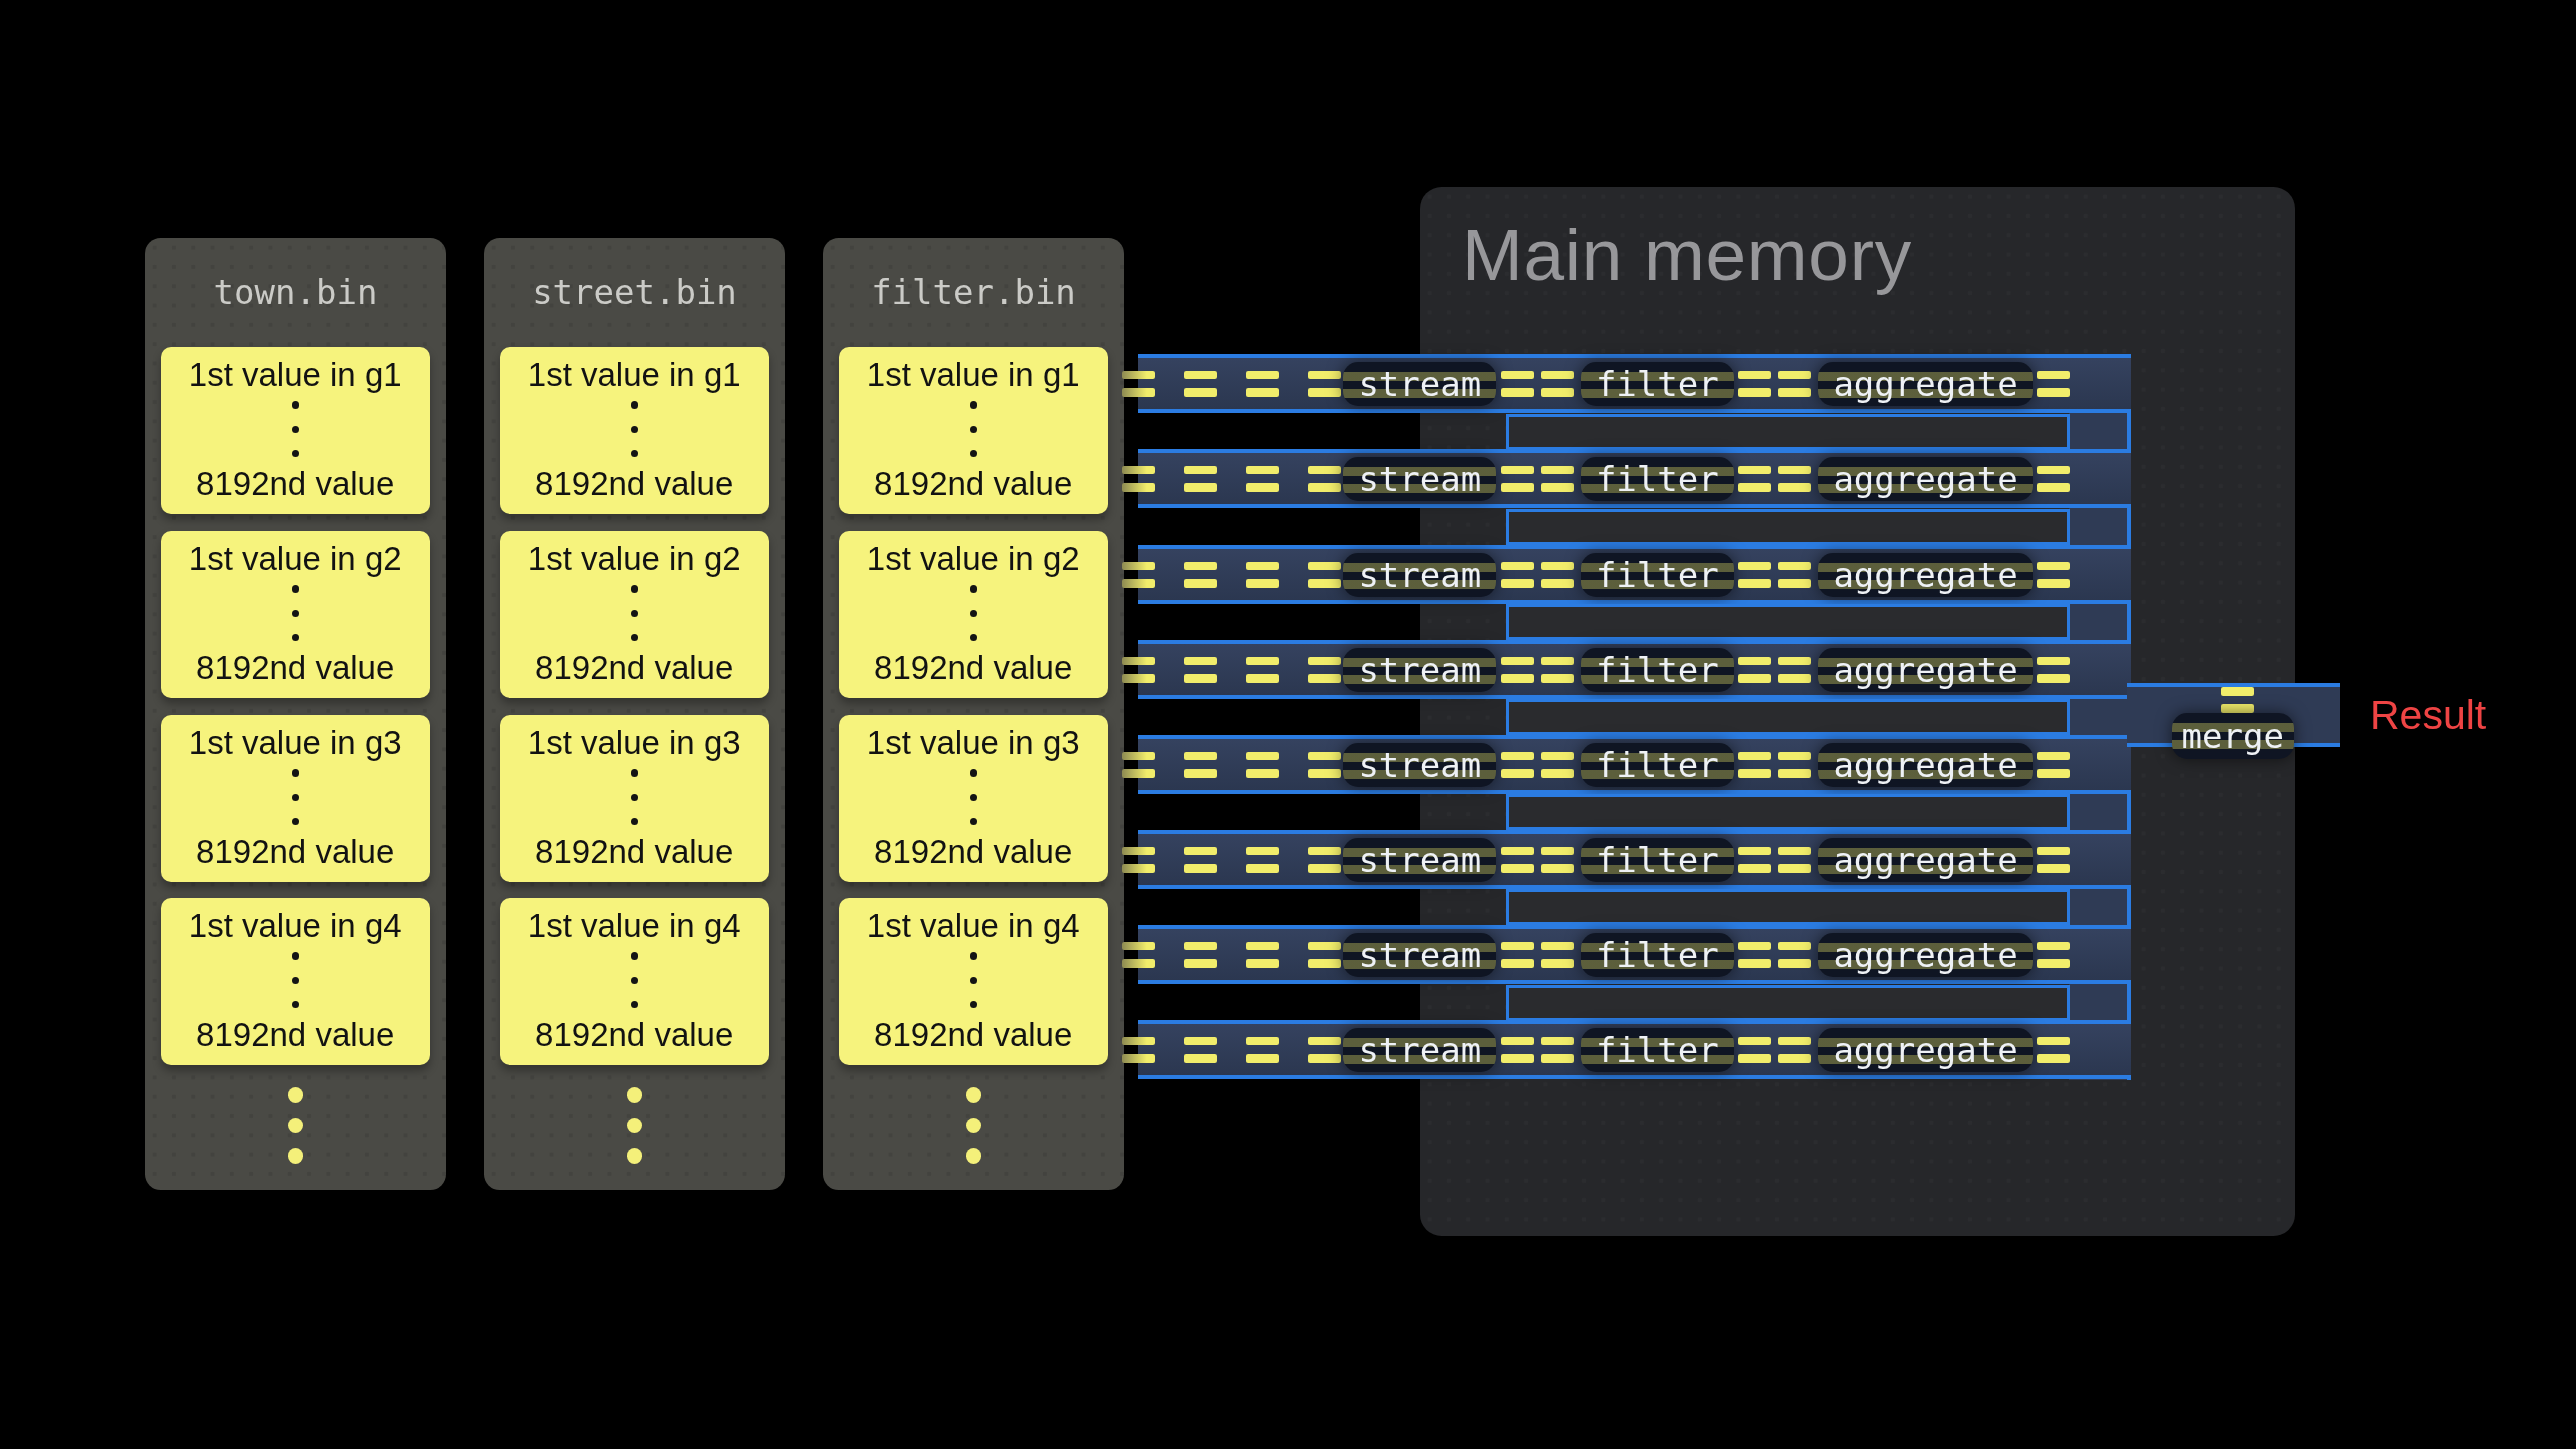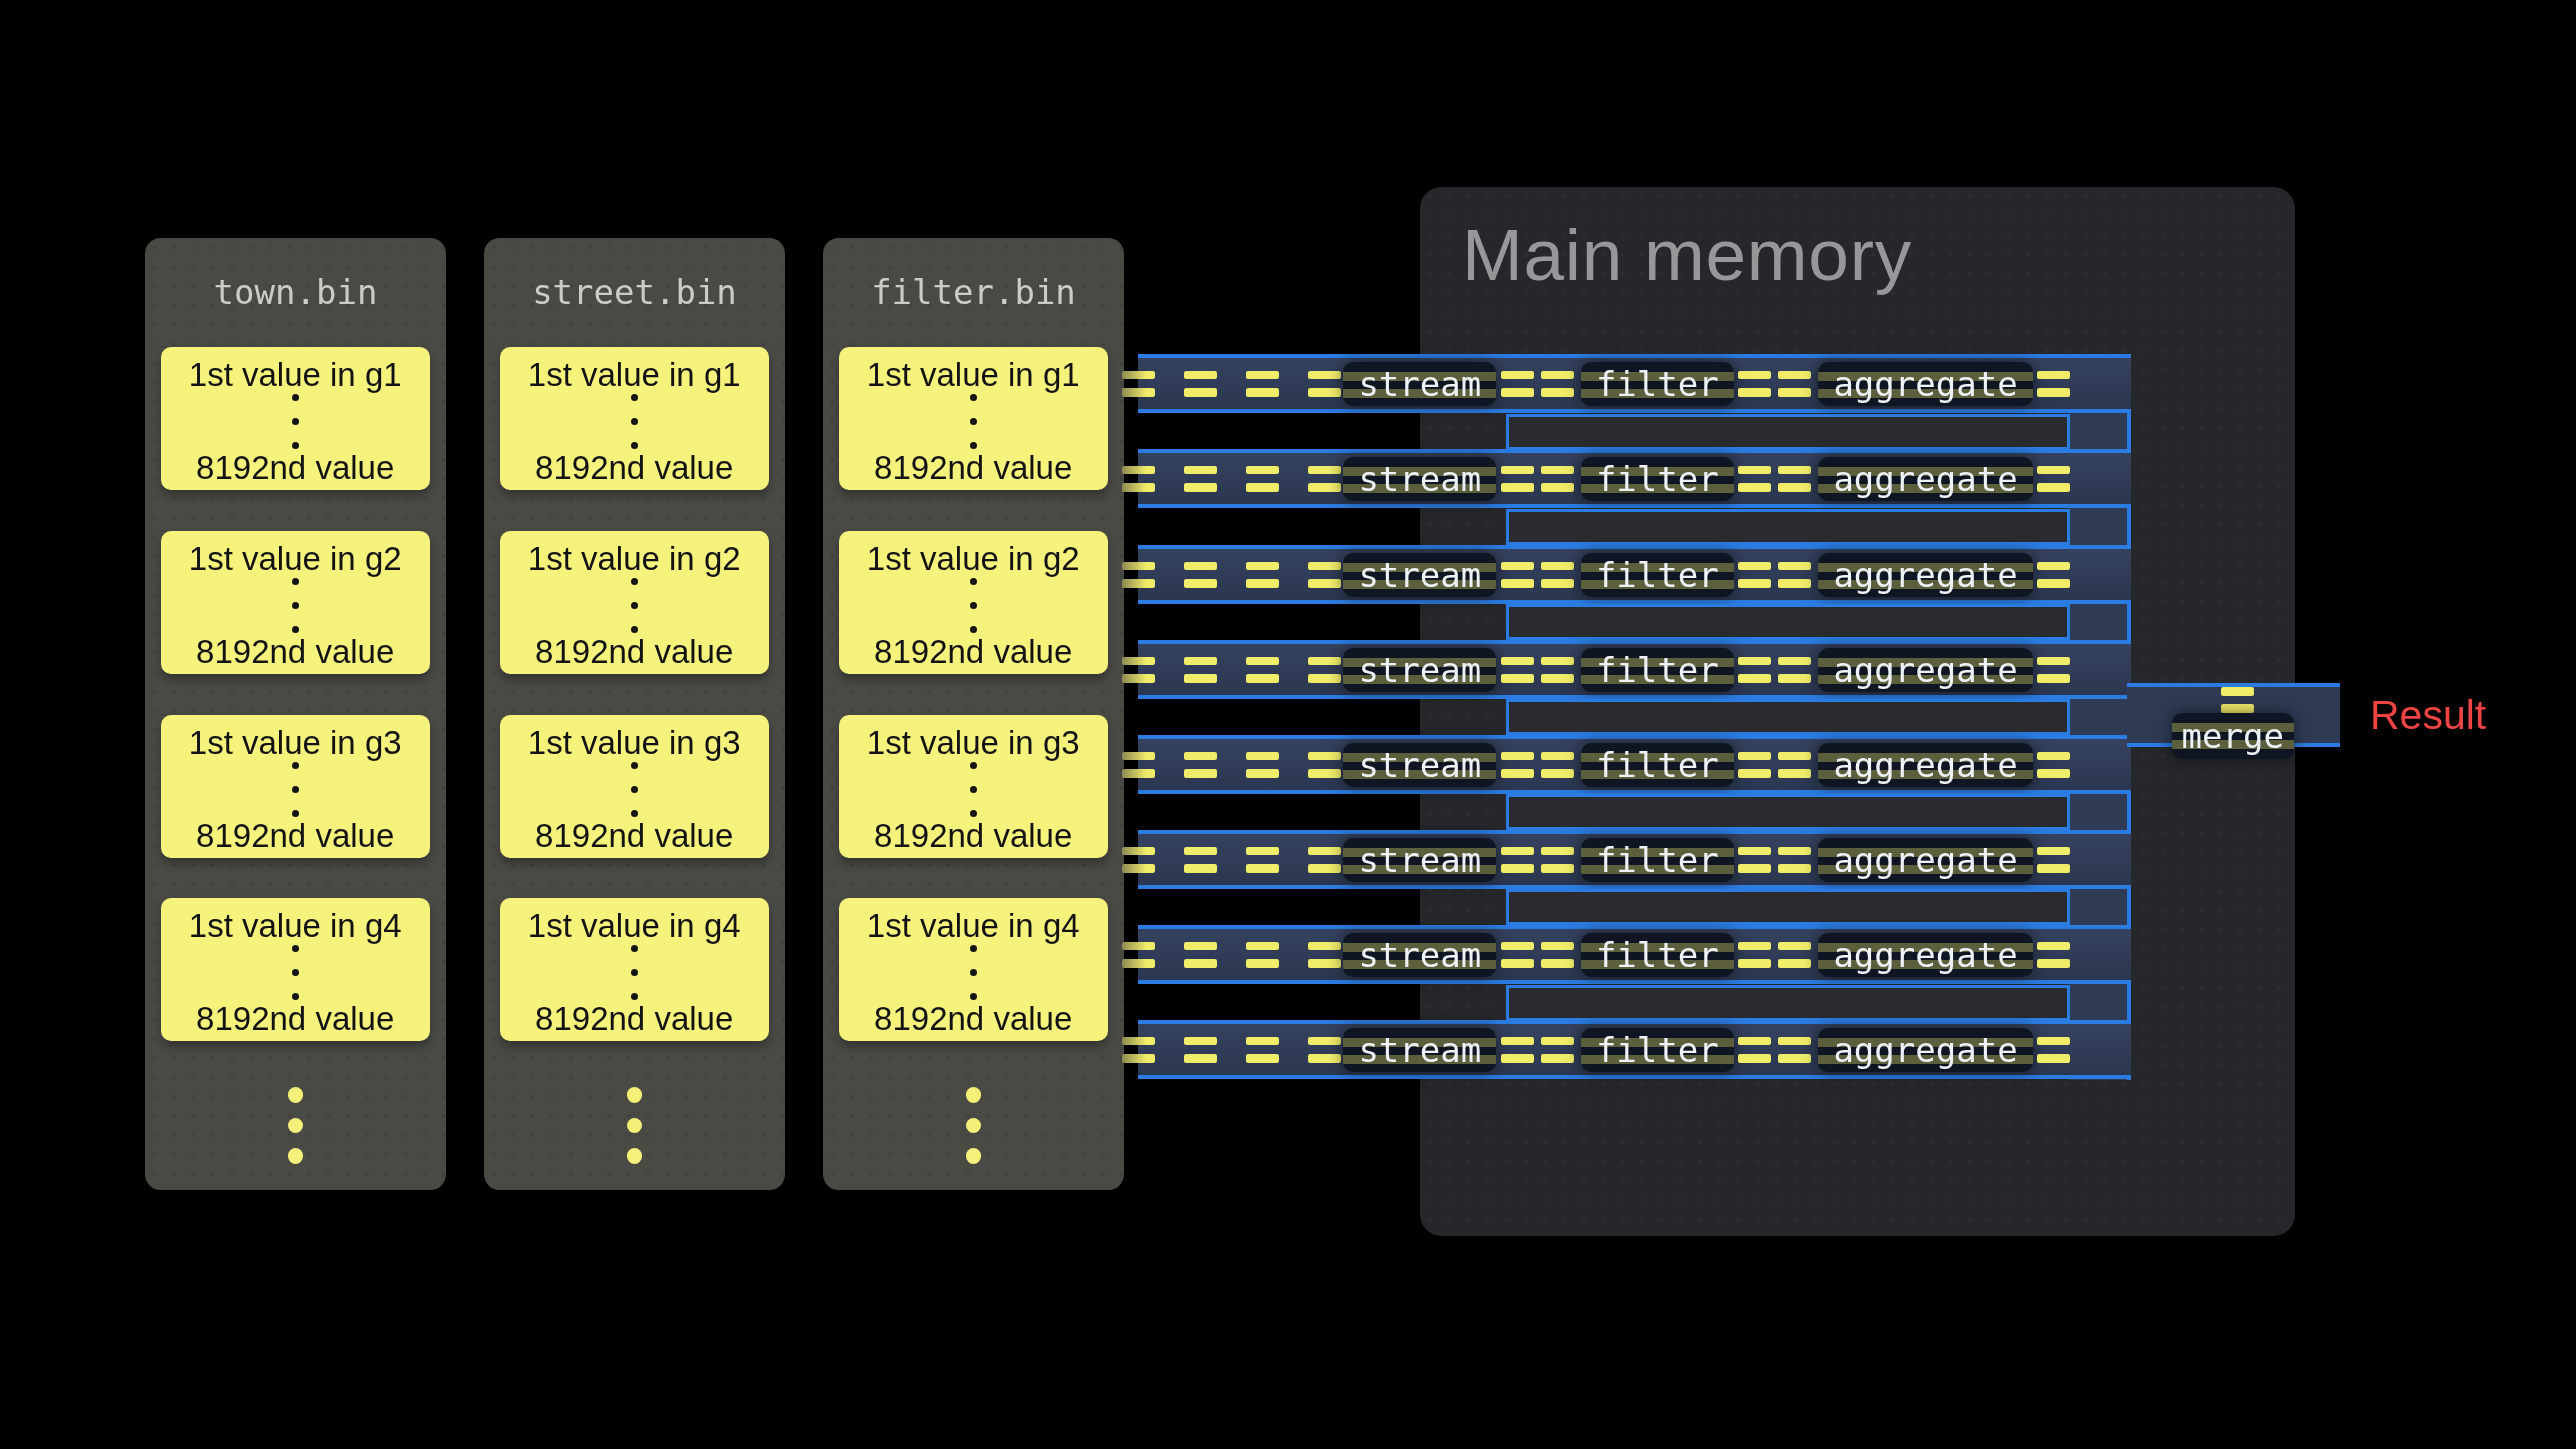--- a/index.html
+++ b/index.html
@@ -14,21 +14,21 @@
   #memory-title{position:absolute;left:1462px;top:213px;font-size:73px;letter-spacing:0.7px;
     color:#97979a;z-index:2;}
 
   
   .file-column{position:absolute;top:238px;width:301px;height:952px;background-color:#4a4a45;
     border-radius:15.7px;z-index:2;
     background-image:radial-gradient(circle,rgba(0,0,0,.09) 2.1px,transparent 2.5px);
     background-size:19.3px 19.3px;}
   .file-title{position:absolute;top:0;left:0;right:0;height:107px;display:flex;align-items:center;
     justify-content:center;font-family:"DejaVu Sans Mono",monospace;font-size:34px;color:#cbcbc7;}
-  .file-block{position:absolute;left:15.7px;width:269px;height:143px;background:#f6f37d;
+  .file-block{position:absolute;left:15.7px;width:269px;height:167px;background:#f6f37d;
     border-radius:10px;box-shadow:0 5.7px 8.6px rgba(0,0,0,.3);box-sizing:border-box;
     display:flex;flex-direction:column;align-items:center;justify-content:space-between;
     padding:8.6px 0 11.4px;color:#121212;font-size:33px;}
   .vdots{display:flex;flex-direction:column;gap:17px;}
   .vdots i{width:7.2px;height:7.2px;border-radius:50%;background:#141414;}
   .cdots{position:absolute;left:0;right:0;top:849px;display:flex;flex-direction:column;
     align-items:center;gap:15px;}
   .cdots i{width:15.7px;height:15.7px;border-radius:50%;background:#f4f07a;}
 
   
@@ -37,21 +37,21 @@
     border-top:4.3px solid #2b7ce2;border-bottom:4.3px solid #2b7ce2;
     z-index:3;display:flex;align-items:center;}
   .band-inner{display:flex;align-items:center;margin-left:-16.5px;}
   .eq{display:flex;flex-direction:column;justify-content:space-between;width:33px;height:26px;
     margin-left:29px;flex:none;}
   .eq i{display:block;height:8.6px;border-radius:2.1px;background:#f1ed6b;}
   .eq.first{margin-left:0;}
   .eq.first i{background:linear-gradient(90deg,#8d8a52,#f1ed6b 75%);}
   .eq.t6{margin-left:4.3px;}
   .eq.t10{margin-left:7.2px;}
-  .stage{flex:none;height:44px;display:flex;align-items:center;border-radius:10px;
+  .stage{flex:none;height:44px;display:flex;align-items:center;border-radius:15px;
     background-color:#0f1523;padding:0 15px;font-family:"DejaVu Sans Mono",monospace;
     font-size:34px;color:#eef1f5;box-shadow:0 0 15.7px rgba(0,0,0,.55);
     background-image:linear-gradient(180deg,transparent 0 10px,rgba(241,237,107,.34) 10px 18.6px,
       transparent 18.6px 27px,rgba(241,237,107,.34) 27px 36px,transparent 36px);}
   .stage.m4{margin-left:2.9px;}
   .stage.m10{margin-left:7.2px;}
 
   .gap-buffer{position:absolute;left:1506px;width:564px;height:36px;box-sizing:border-box;
     background:#2a2b2e;border:3.6px solid #2b7ce2;z-index:3;}
   #spine{position:absolute;left:2069px;top:354px;width:62px;height:726px;box-sizing:border-box;

